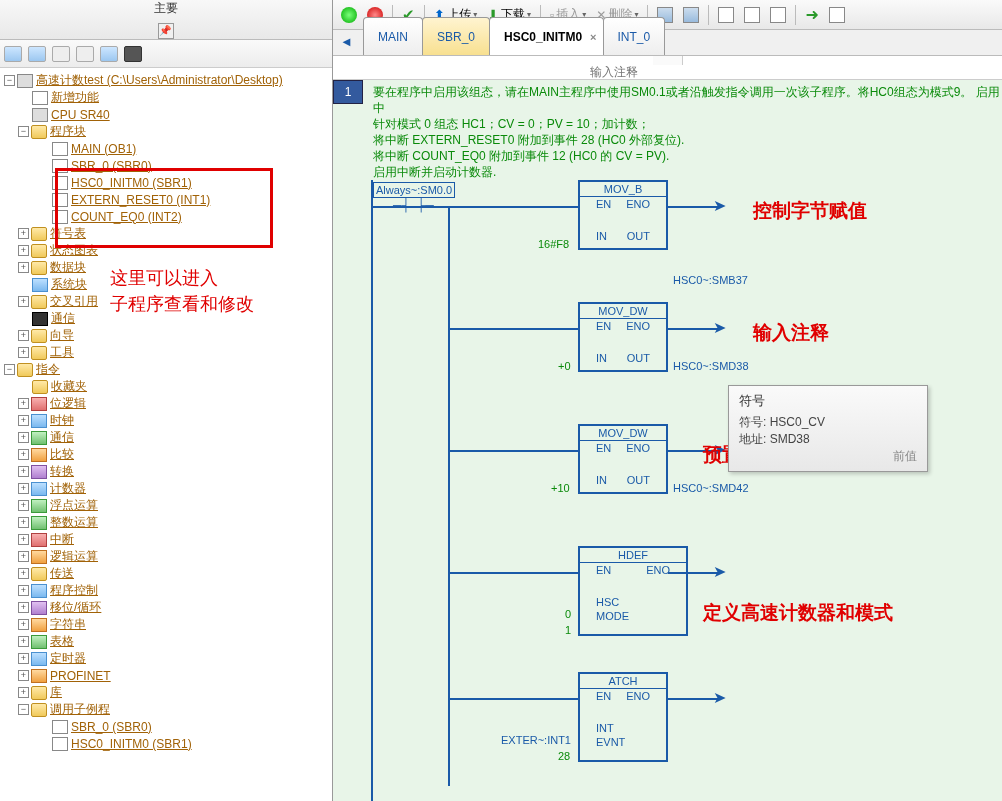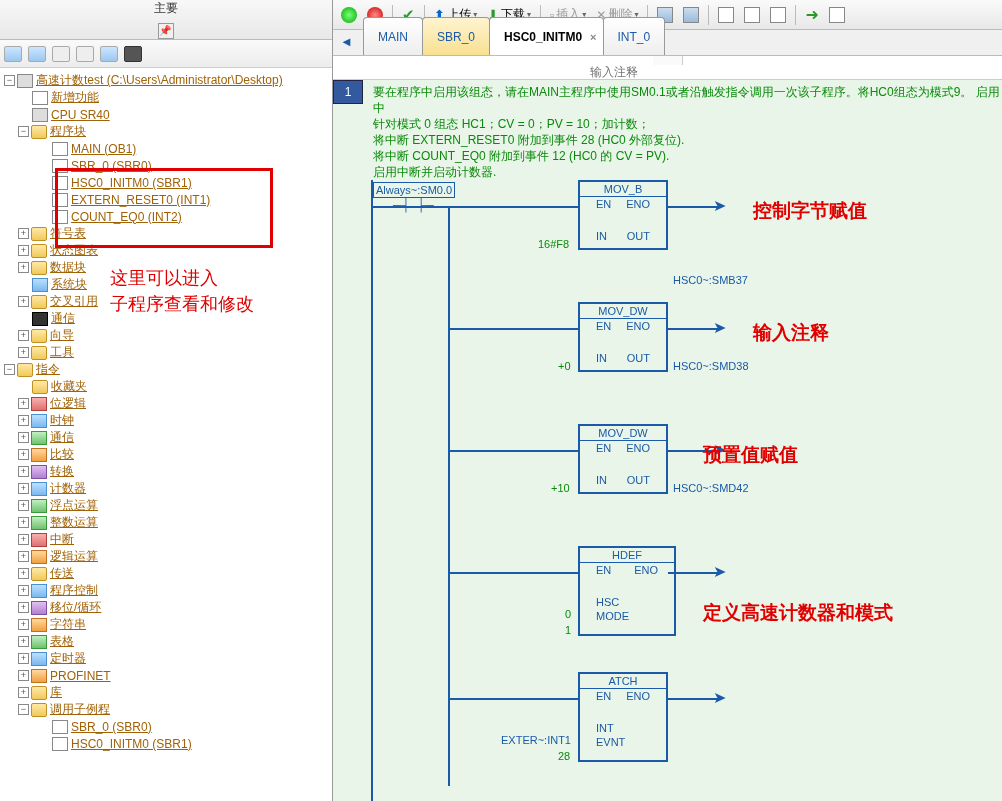--- a/index.html
+++ b/index.html
@@ -468,21 +468,21 @@
             <span>OUT</span>
           </div>
       </div>
       <div class="side-label g" style="left:218px; top:402px;">+10</div>
       <div class="side-label" style="left:340px; top:402px;">HSC0~:SMD42</div>
       <div class="wire" style="left:335px; top:370px; width:50px; height:2px;"></div>
       <div class="arrow-out" style="left:380px; top:360px;">➤</div>
       <div class="red-ann" style="left:370px; top:362px;">预置值赋值</div>
 
       <div class="wire" style="left:115px; top:492px; width:130px; height:2px;"></div>
-      <div class="fbox" style="left:245px; top:466px; width:98px; height:90px;">
+      <div class="fbox" style="left:245px; top:466px; width:110px; height:90px;">
         <div class="title">HDEF</div>
         <div class="row">
             <span>EN</span>
             <span>ENO</span>
           </div>
         <div class="row" style="margin-top:18px;">
             <span>HSC</span>
             <span></span>
           </div>
         <div class="row">
@@ -510,15 +510,21 @@
         <div class="row">
             <span>EVNT</span>
             <span></span>
           </div>
       </div>
       <div class="side-label" style="left:168px; top:654px;">EXTER~:INT1</div>
       <div class="side-label g" style="left:225px; top:670px;">28</div>
       <div class="wire" style="left:335px; top:618px; width:50px; height:2px;"></div>
       <div class="arrow-out" style="left:380px; top:608px;">➤</div>
 
+      <div class="tooltip" style="left:395px; top:305px; width:200px;">
+        <div class="h">符号</div>
+        <div>符号: HSC0_CV</div>
+        <div>地址: SMD38</div>
+        <div style="text-align:right;color:#888;">前值</div>
+      </div>
     </div>
   </div>
 </div>
 
 </body></html>

